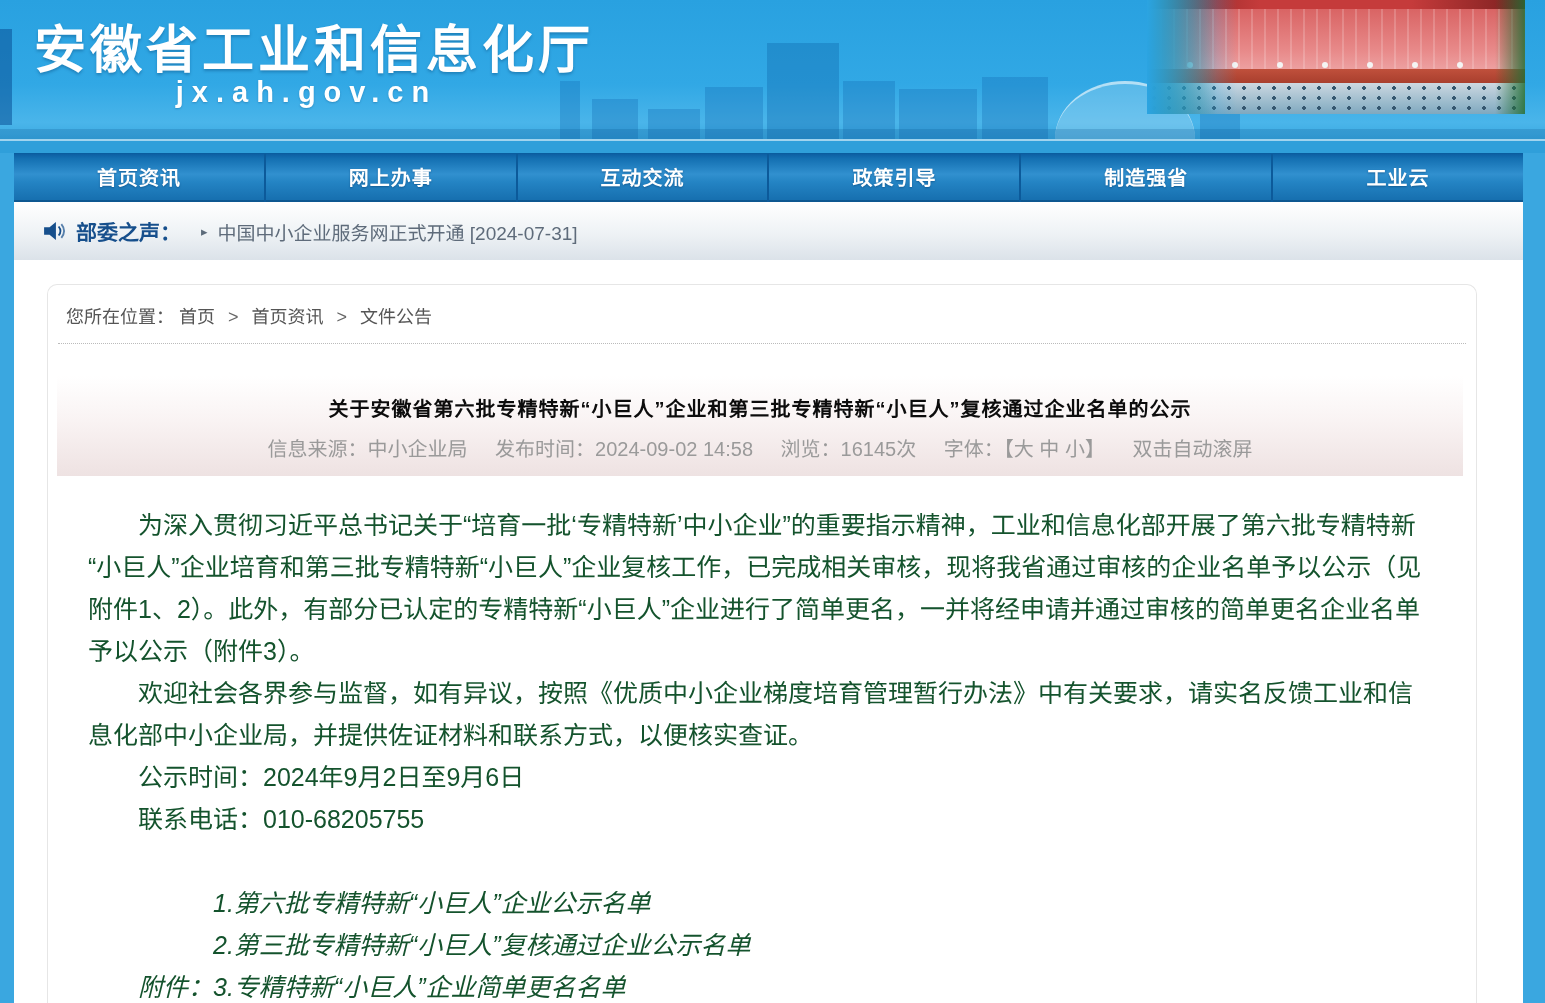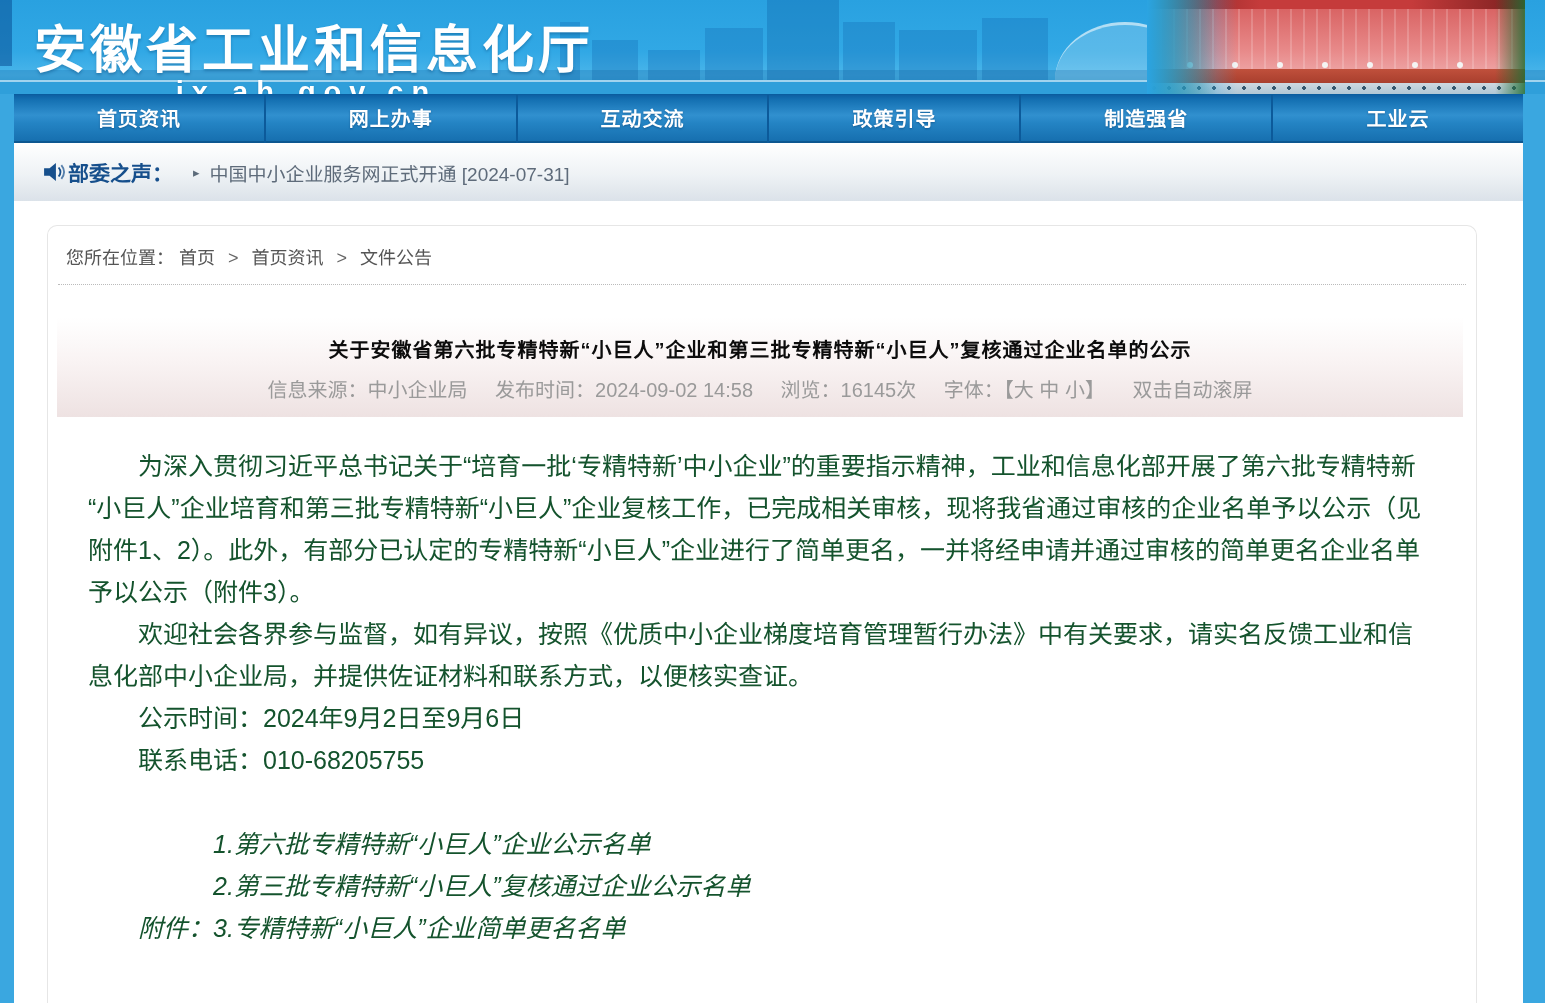--- a/index.html
+++ b/index.html
@@ -5,21 +5,21 @@
   * { box-sizing: border-box; }
   html, body { margin:0; padding:0; }
   body {
     width:1545px; height:1003px; overflow:hidden;
     background:#3aa7e0;
     font-family:"Liberation Sans","DejaVu Sans",sans-serif;
   }
 
   
   .banner {
-    position:relative; height:94px; overflow:hidden;
+    position:relative; height:153px; overflow:hidden;
     background:linear-gradient(180deg,#29a1e0 0%,#31a8e5 55%,#4ab5ea 80%,#2d9fd9 100%);
   }
   .water { position:absolute; left:0; right:0; bottom:0; height:14px;
     background:#2f9fda; border-top:2px solid rgba(255,255,255,0.55); }
   .shore { position:absolute; left:0; right:0; bottom:14px; height:10px;
     background:rgba(10,80,140,0.22); }
   .skyline { position:absolute; left:0; bottom:14px; width:100%; height:100px; }
   .bld { position:absolute; bottom:0; background:rgba(16,104,174,0.30); }
   .dome { position:absolute; bottom:0; left:1055px; width:140px; height:58px;
     background:rgba(232,244,252,0.22);
@@ -71,21 +71,21 @@
     text-shadow:0 1px 2px rgba(0,50,100,0.45);
   }
   .nav-item + .nav-item { border-left:2px solid #0c5a9a; }
 
   
   .ticker {
     margin-left:14px; width:1509px; height:58px; display:flex; align-items:center;
     background:linear-gradient(180deg,#ffffff 0%,#eef2f5 55%,#dbe2e9 100%);
   }
   .speaker { margin-left:30px; width:22px; height:20px; flex:none; }
-  .ticker-label { color:#164f8c; font-weight:bold; font-size:21px; margin-left:2px; }
+  .ticker-label { color:#164f8c; font-weight:bold; font-size:21px; margin-left:10px; }
   .ticker-arrow { color:#5c6b7a; font-size:13px; margin:0 10px 0 20px; }
   .ticker-news { color:#5e6b7a; font-size:19px; cursor:pointer; }
 
   
   .main {
     margin-left:14px; width:1509px; height:986px; background:#fff;
     padding:24px 46px 0 33px;
   }
   .article-box {
     height:100%;

